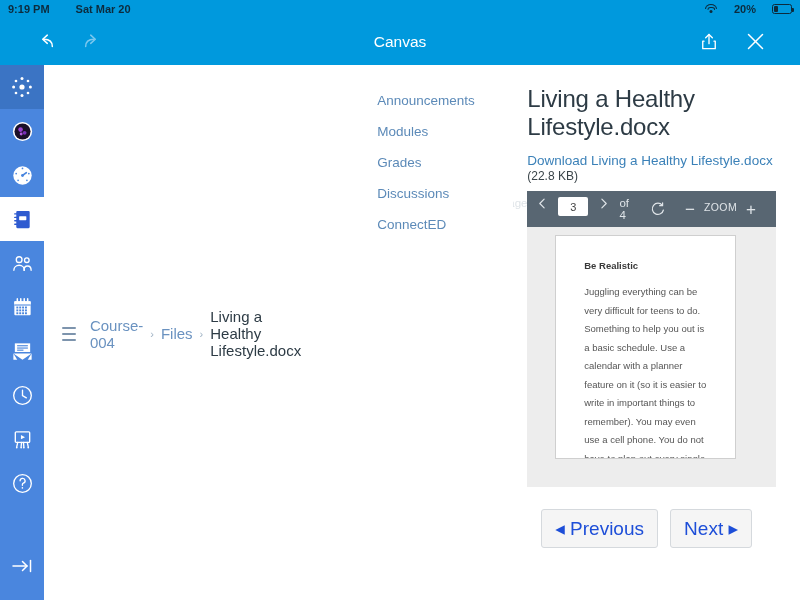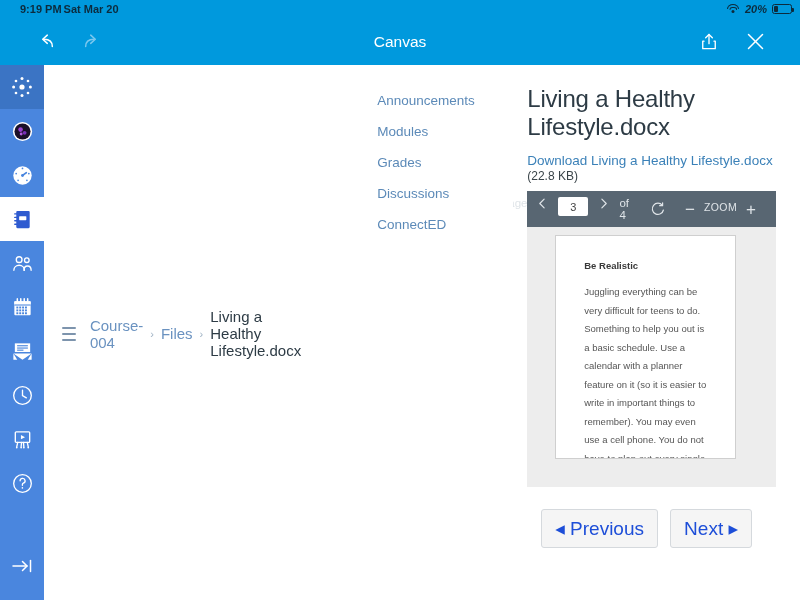--- a/index.html
+++ b/index.html
@@ -15,23 +15,23 @@
     height: 18px;
     background: #0099DD;
     color: #0c2b3d;
     display: flex;
     align-items: center;
     padding: 0 8px;
     font-size: 11px;
     font-weight: bold;
     position: relative;
   }
-  #status-bar .sb-left { display: flex; gap: 2px; align-items: center; margin-left: 12px; }
+  #status-bar .sb-left { display: flex; gap: 26px; align-items: center; }
   #status-bar .sb-right {
-    margin-left: auto; display: flex; gap: 5px; align-items: center; font-style: italic;
+    margin-left: auto; display: flex; gap: 16px; align-items: center;
   }
   .wifi-icon { display: inline-block; width: 13px; height: 10px; position: relative; }
   .wifi-icon i {
     position: absolute; left: 50%; transform: translateX(-50%);
     border: 1.4px solid #0c2b3d; border-bottom: none;
     border-radius: 50% 50% 0 0 / 100% 100% 0 0;
   }
   .wifi-icon i.w1 { width: 12px; height: 5px; top: 0; }
   .wifi-icon i.w2 { width: 7.5px; height: 3.5px; top: 2.5px; }
   .wifi-icon i.w3 { width: 3px; height: 3px; top: 6px; background: #0c2b3d; border-radius: 50%; border: none; }

